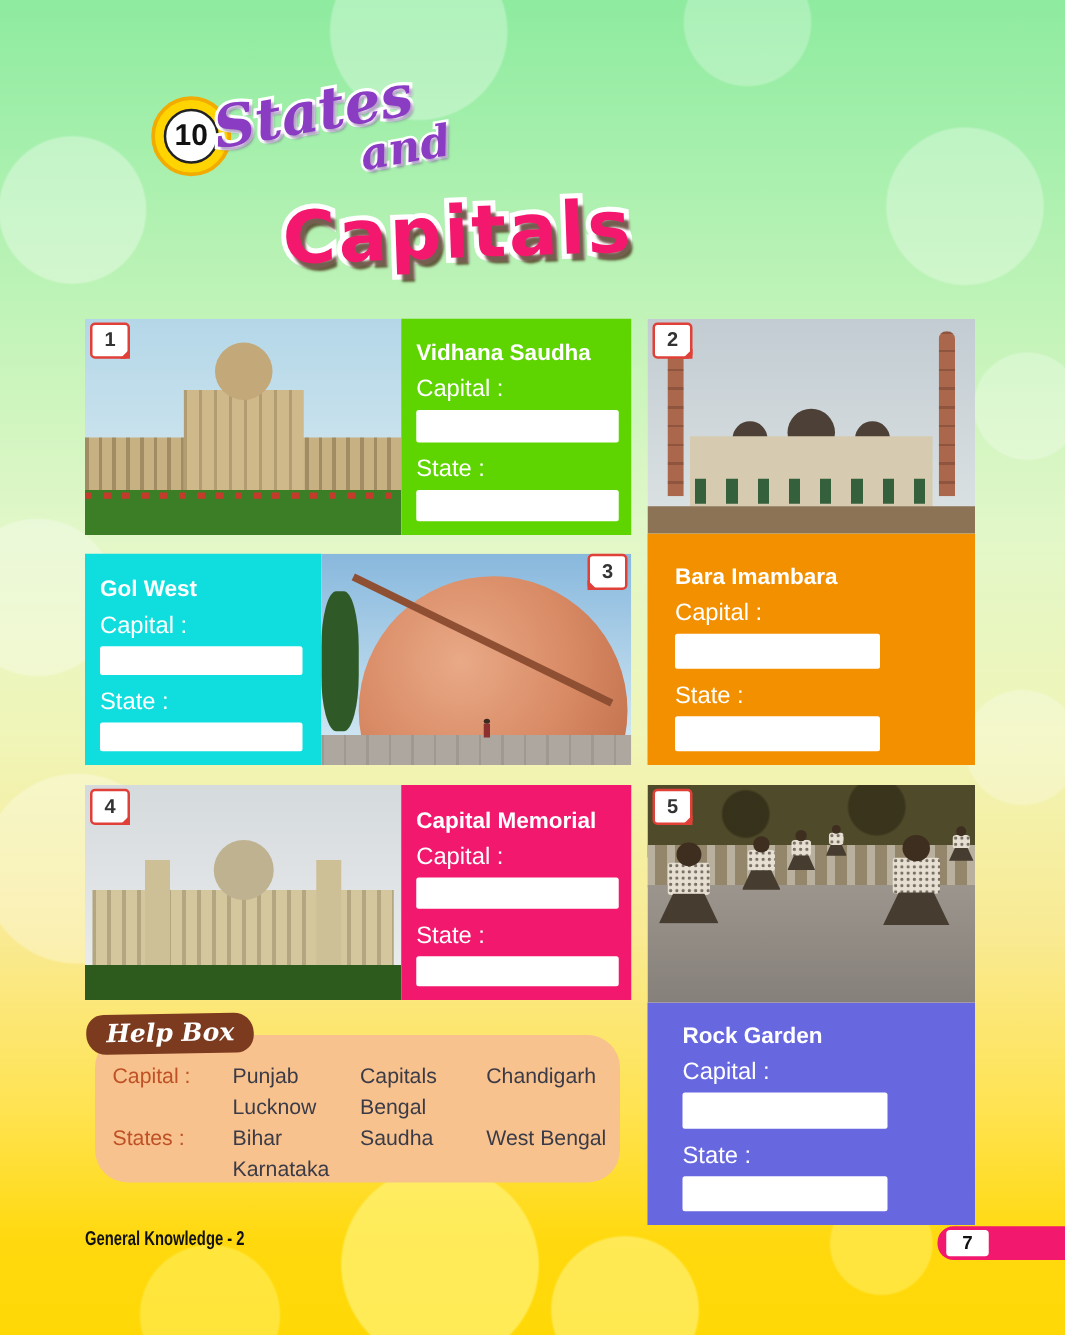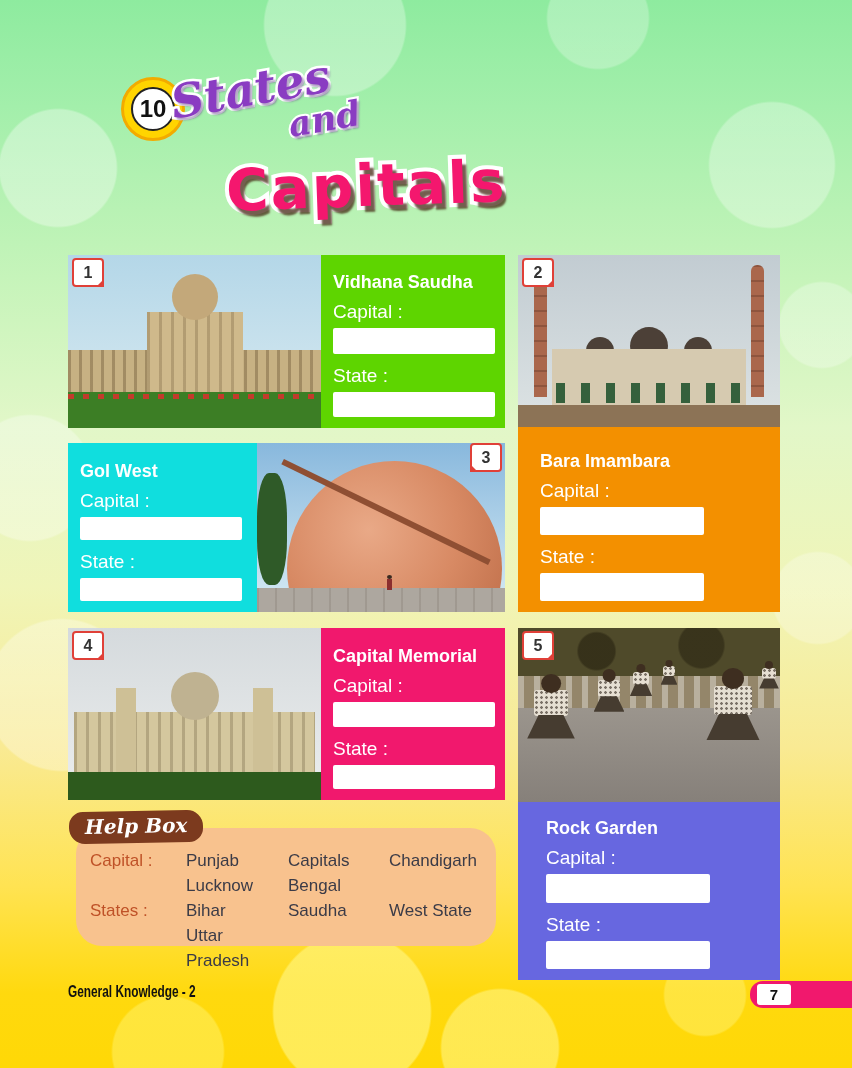--- a/index.html
+++ b/index.html
@@ -277,23 +277,23 @@
     <span>Punjab</span>
     <span>Capitals</span>
     <span>Chandigarh</span>
     <span class="hlabel"></span>
     <span>Lucknow</span>
     <span>Bengal</span>
     <span></span>
     <span class="hlabel">States :</span>
     <span>Bihar</span>
     <span>Saudha</span>
-    <span>West State</span>
+    <span>West Bengal</span>
     <span class="hlabel"></span>
-    <span>Uttar Pradesh</span>
+    <span>Karnataka</span>
     <span></span>
   </div>
 
   <div class="footer-title">General Knowledge - 2</div>
   <div class="page-tab">
     <div class="page-num">7</div>
   </div>
 </div>
 
 </body></html>

